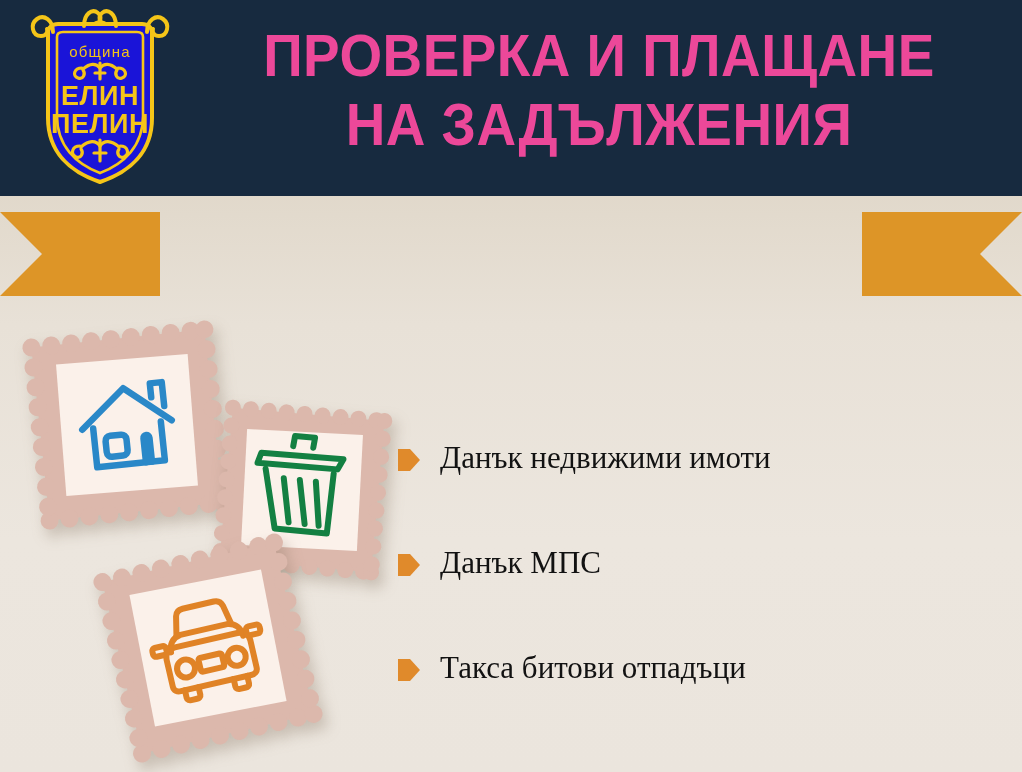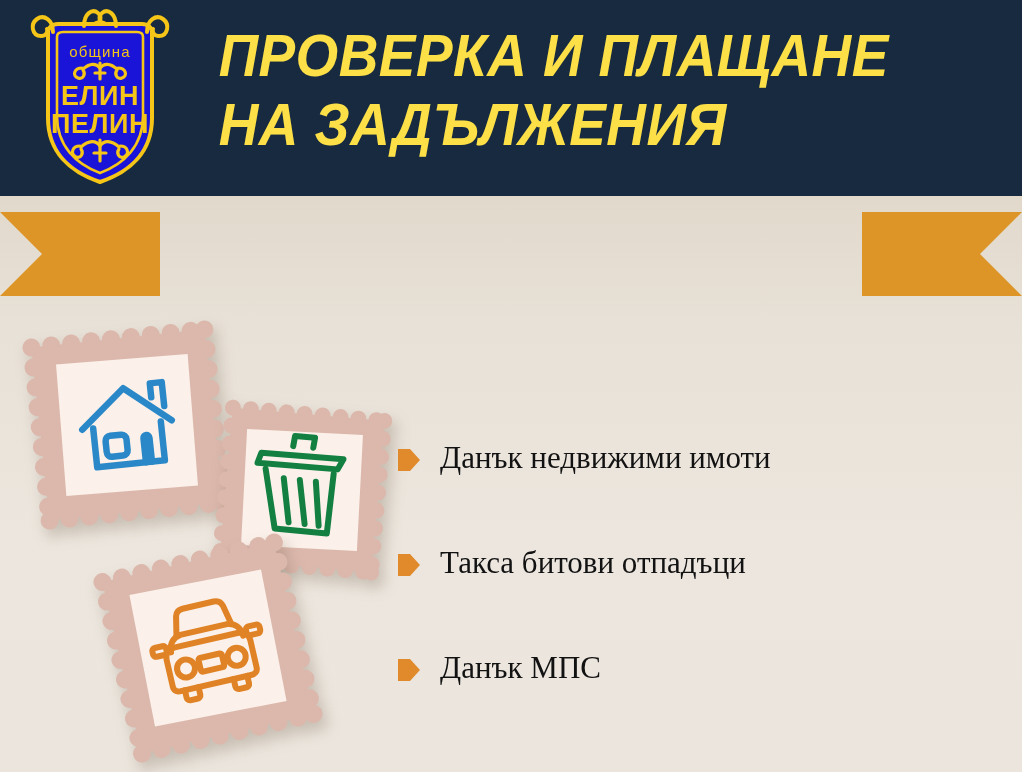--- a/index.html
+++ b/index.html
@@ -17,22 +17,22 @@
   .header{
     position:absolute;left:0;top:0;width:1022px;height:196px;
     background:#172a3f;
     z-index:5;
   }
   .logo-wrap{
     position:absolute;left:26px;top:6px;width:148px;height:184px;
   }
   .title-block{
     position:absolute;left:190px;top:22px;width:818px;
-    color:#fde047;
-    font-style:italic;
+    text-align:center;
+    color:#ec4899;
   }
   .title-line{
     display:block;
     font-family:"Liberation Sans", sans-serif;
     font-weight:bold;
     font-size:59px;
     line-height:69px;
     letter-spacing:0.5px;
     transform:scaleX(0.93);
     white-space:nowrap;
@@ -332,25 +332,25 @@
       <svg class="bullet-mark" viewBox="0 0 22 26">
         <path d="M0 2 L12 2 L22 13 L12 24 L0 24 Z" fill="#e08a2b"></path>
       </svg>
       <span class="bullet-label">Данък недвижими имоти</span>
     </div>
 
     <div class="bullet-row">
       <svg class="bullet-mark" viewBox="0 0 22 26">
         <path d="M0 2 L12 2 L22 13 L12 24 L0 24 Z" fill="#e08a2b"></path>
       </svg>
-      <span class="bullet-label">Такса битови отпадъци</span>
+      <span class="bullet-label">Данък МПС</span>
     </div>
 
     <div class="bullet-row">
       <svg class="bullet-mark" viewBox="0 0 22 26">
         <path d="M0 2 L12 2 L22 13 L12 24 L0 24 Z" fill="#e08a2b"></path>
       </svg>
-      <span class="bullet-label">Данък МПС</span>
+      <span class="bullet-label">Такса битови отпадъци</span>
     </div>
 
   </div>
 
 </div>
 
 </body></html>

